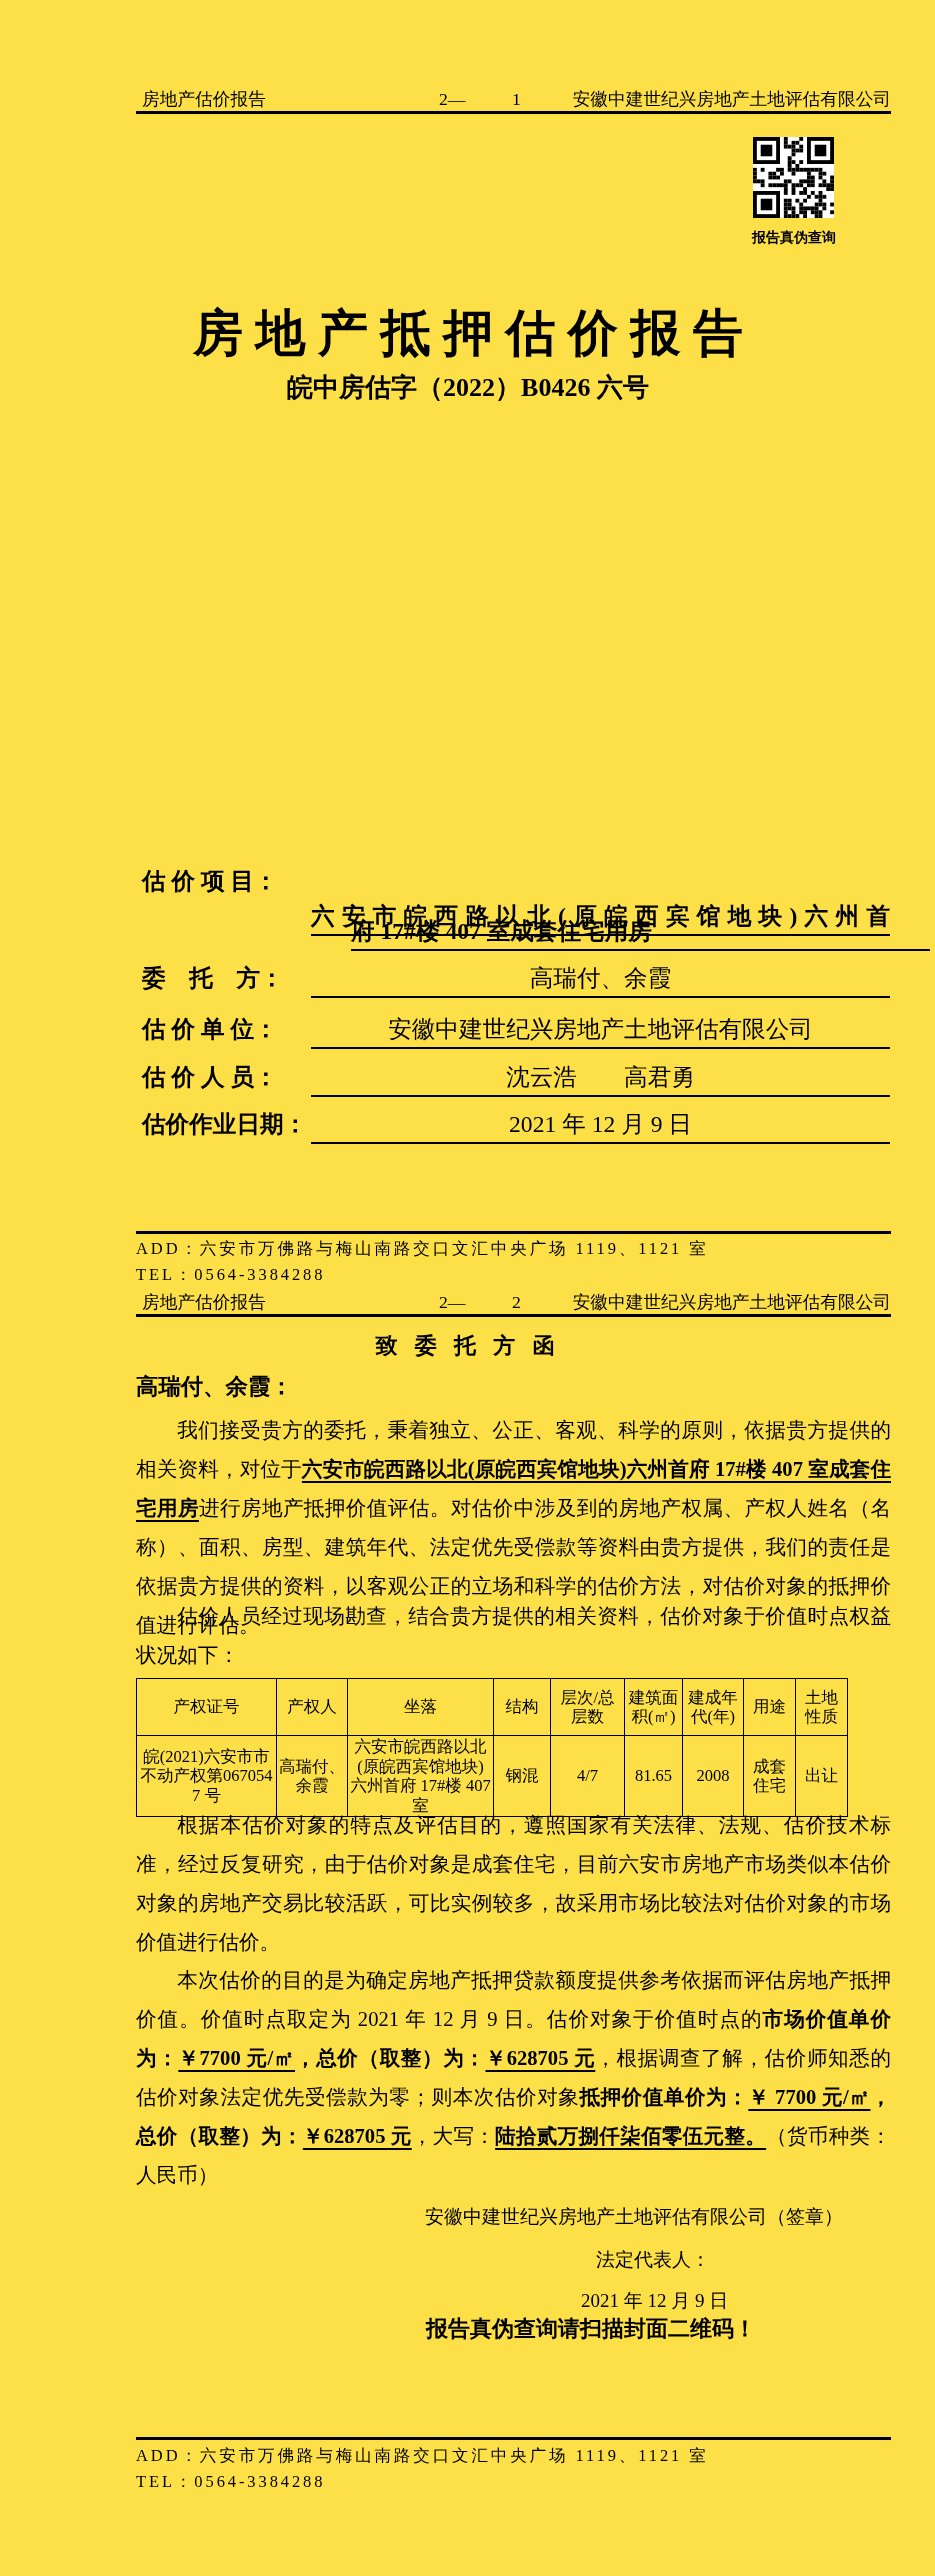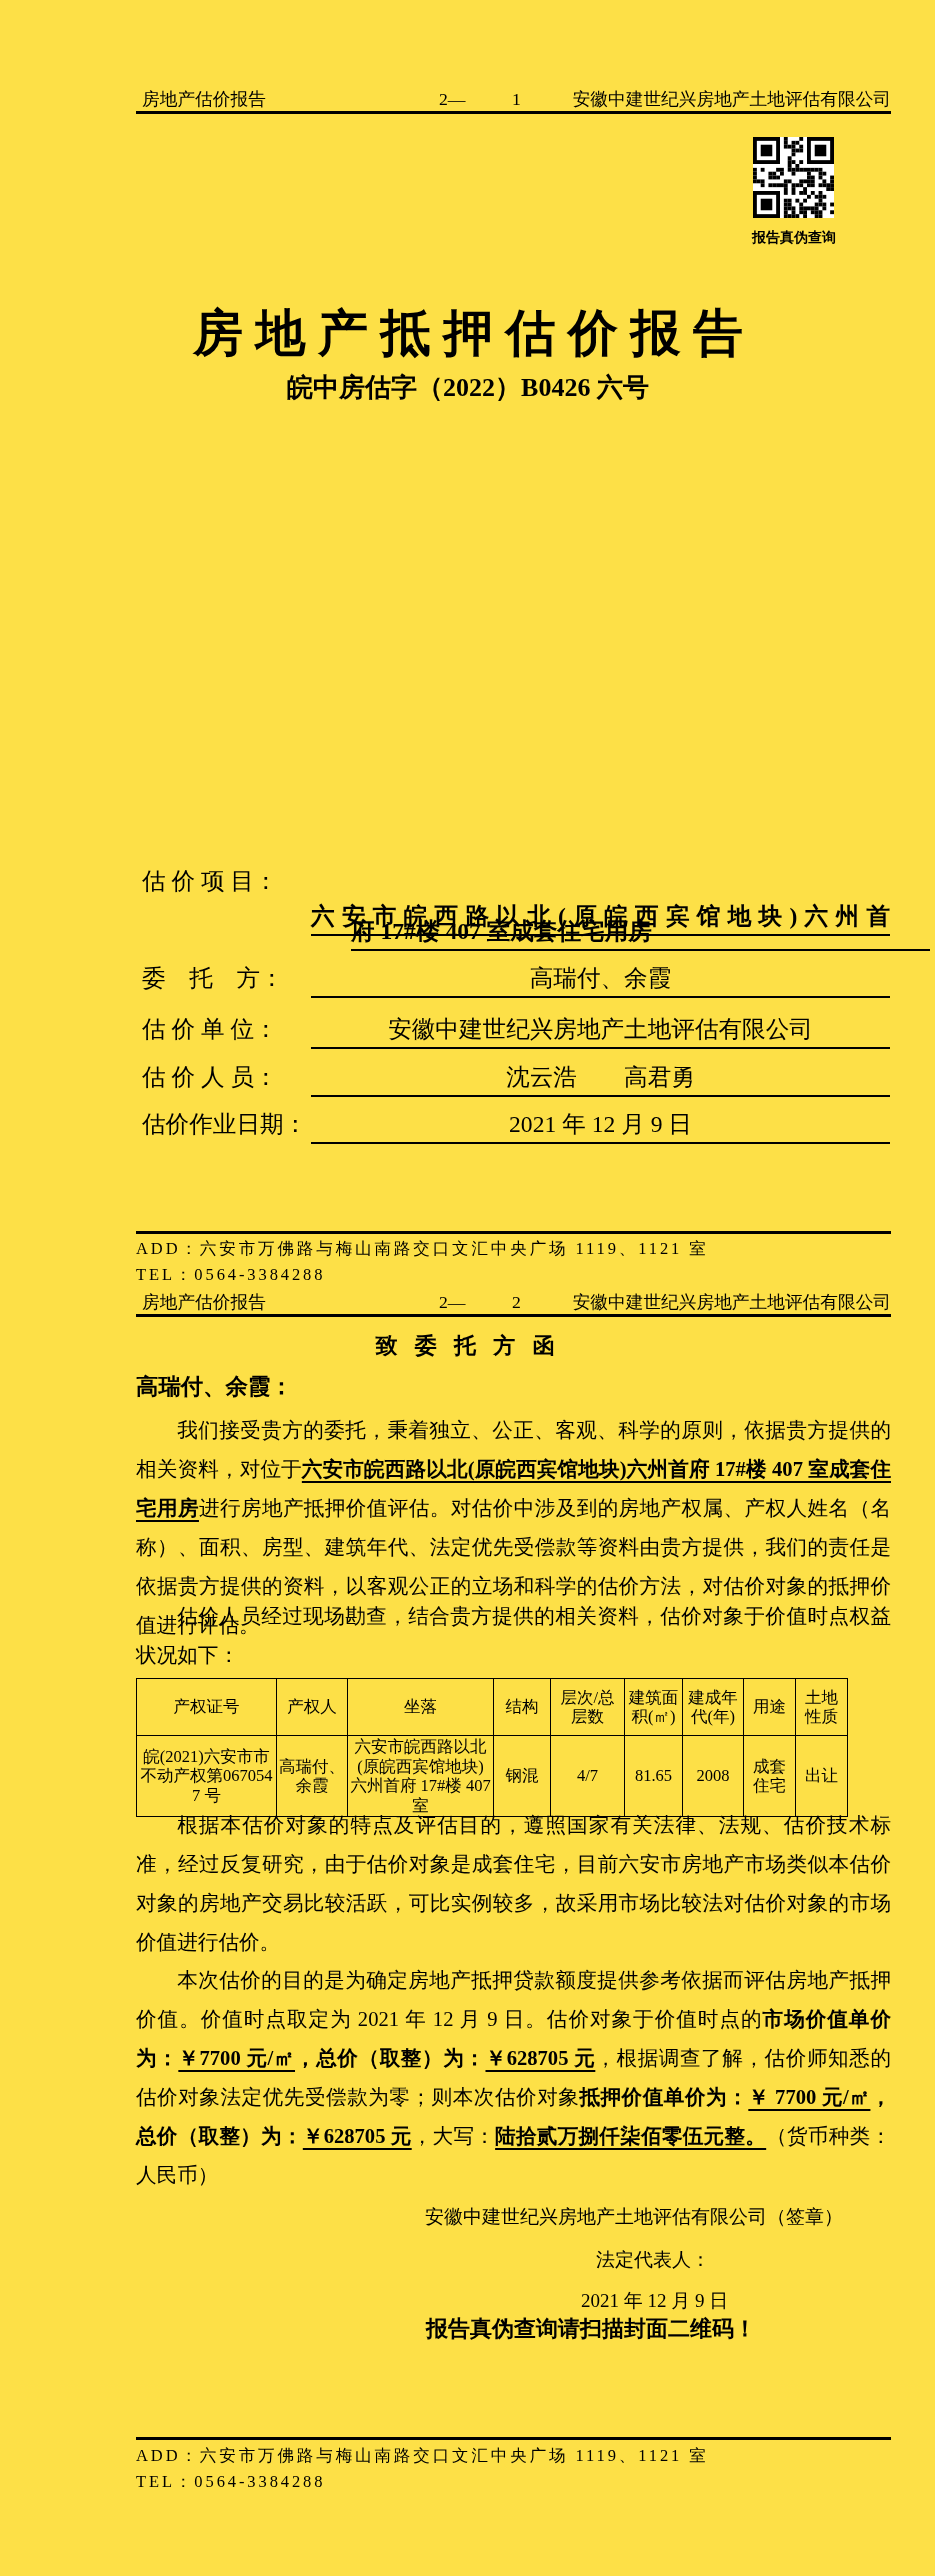--- a/index.html
+++ b/index.html
@@ -13,21 +13,21 @@
   .qr-box{position:absolute;left:753px;top:136px;width:81px;height:83px;}
   .qr-caption{position:absolute;left:744px;top:229px;width:100px;text-align:center;
               font-size:14px;font-weight:bold;line-height:17.7px;}
   
   .doc-title{position:absolute;left:0;top:267px;width:936px;text-align:center;
              font-size:50px;font-weight:bold;line-height:65px;white-space:nowrap;}
   .doc-number{position:absolute;left:0;top:370px;width:936px;text-align:center;
               font-size:26px;font-weight:bold;line-height:35px;}
   
   .form-label{position:absolute;left:142px;width:168px;height:34px;line-height:33px;
-              font-size:23.6px;font-weight:normal;white-space:nowrap;}
+              font-size:23.6px;font-weight:bold;white-space:nowrap;}
   .form-value{position:absolute;left:311px;width:579px;height:34px;line-height:32px;
               font-size:23.6px;border-bottom:2.4px solid #000;white-space:nowrap;}
   .form-value.center{text-align:center;}
   .form-value.fill{font-weight:bold;text-align:justify;text-align-last:justify;}
   .form-value.bold{font-weight:bold;}
   
   .addr{font-size:16.5px;line-height:21px;letter-spacing:2.9px;white-space:nowrap;}
   
   .letter-title{position:absolute;left:0;top:1328px;width:936px;text-align:center;
                 font-size:22px;font-weight:bold;letter-spacing:5.9px;line-height:35px;}

